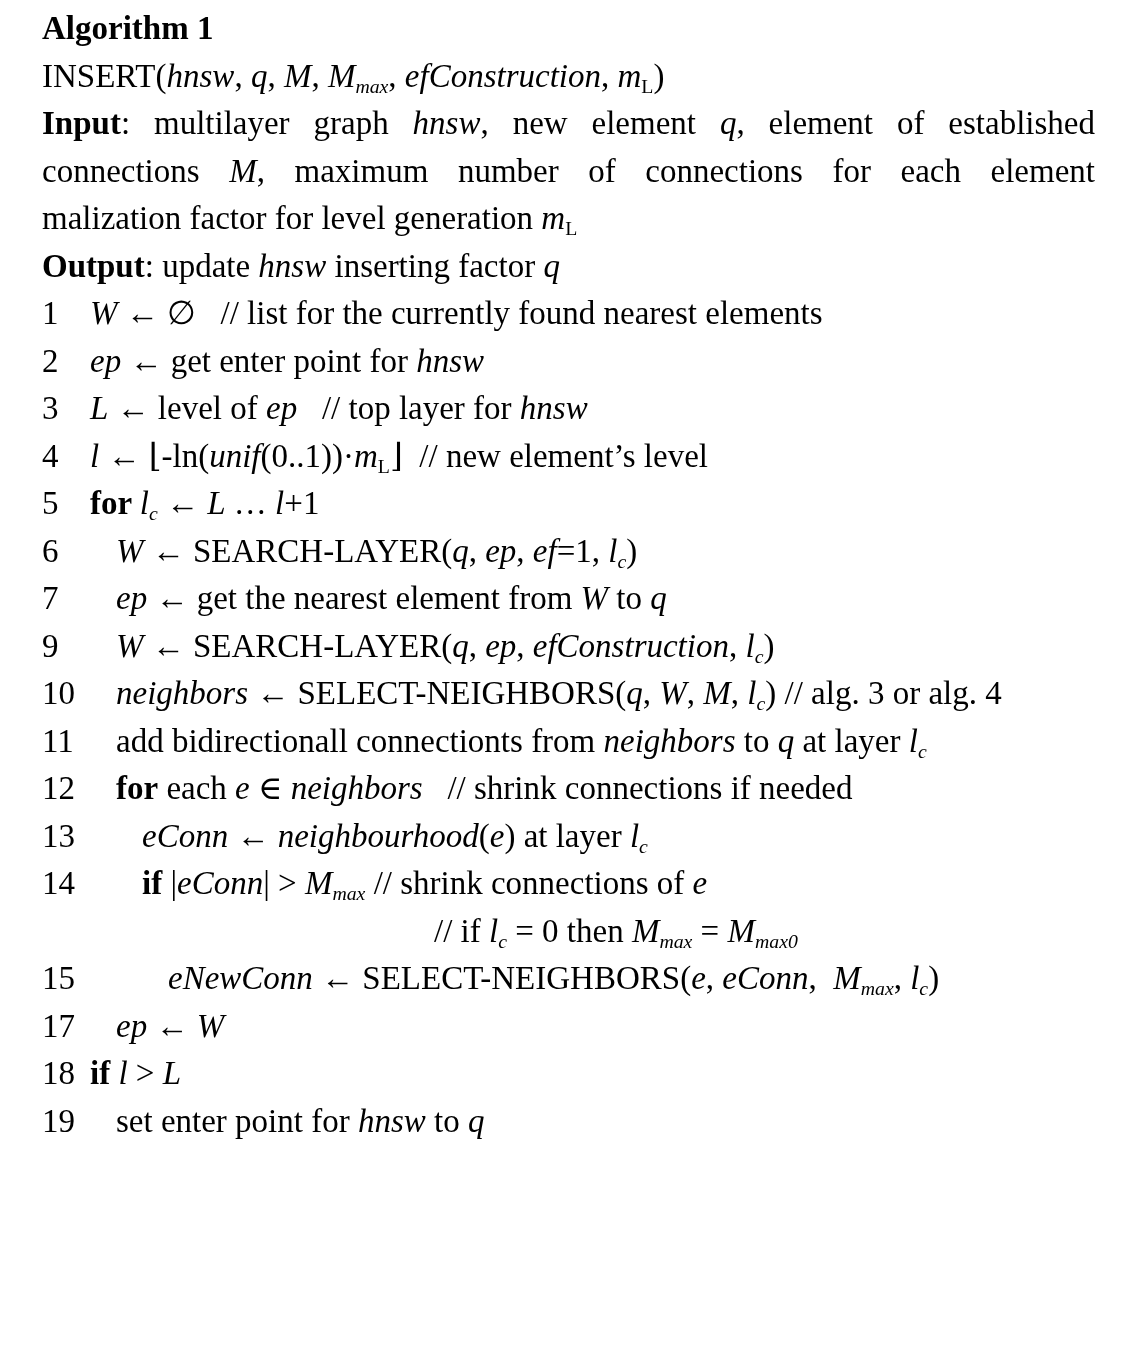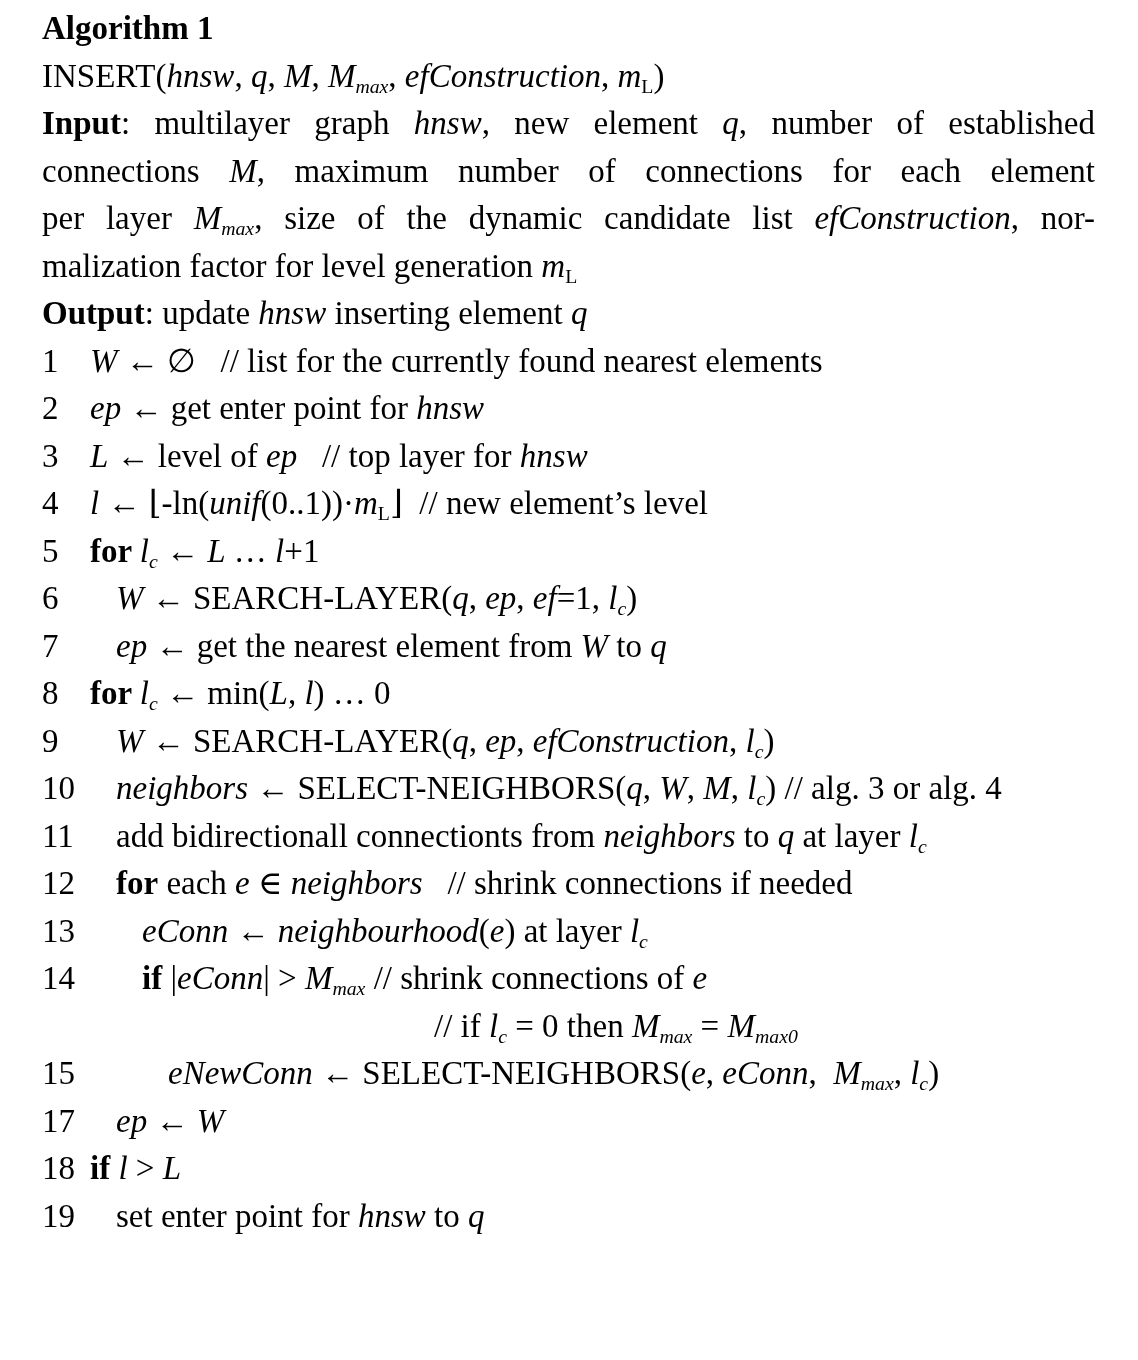--- a/index.html
+++ b/index.html
@@ -26,35 +26,33 @@
   .s-sub  { font-size: 0.60em; vertical-align: -0.28em; }
   .s-subi { font-size: 0.60em; vertical-align: -0.28em; font-style: italic; }
 </style>
 </head>
 <body>
 
 <div class="algo">
   <div class="line title">Algorithm 1</div>
   <div id="header-lines">
       <div class="line hline"><span class="s-r">INSERT(</span><span class="s-i">hnsw</span><span class="s-r">, </span><span class="s-i">q</span><span class="s-r">, </span><span class="s-i">M</span><span class="s-r">, </span><span class="s-i">M</span><span class="s-subi">max</span><span class="s-r">, </span><span class="s-i">efConstruction</span><span class="s-r">, </span><span class="s-i">m</span><span class="s-sub">L</span><span class="s-r">)</span></div>
-      <div class="line hline just"><span class="s-b">Input</span><span class="s-r">: multilayer graph </span><span class="s-i">hnsw</span><span class="s-r">, new element </span><span class="s-i">q</span><span class="s-r">, number of established</span></div>
+      <div class="line hline just"><span class="s-b">Input</span><span class="s-r">: multilayer graph </span><span class="s-i">hnsw</span><span class="s-r">, new element </span><span class="s-i">q</span><span class="s-r">, element of established</span></div>
       <div class="line hline just"><span class="s-r">connections </span><span class="s-i">M</span><span class="s-r">, maximum number of connections for each element</span></div>
-      <div class="line hline just"><span class="s-r">per layer </span><span class="s-i">M</span><span class="s-subi">max</span><span class="s-r">, size of the dynamic candidate list </span><span class="s-i">efConstruction</span><span class="s-r">, nor-</span></div>
       <div class="line hline"><span class="s-r">malization factor for level generation </span><span class="s-i">m</span><span class="s-sub">L</span></div>
-      <div class="line hline"><span class="s-b">Output</span><span class="s-r">: update </span><span class="s-i">hnsw</span><span class="s-r"> inserting element </span><span class="s-i">q</span></div>
+      <div class="line hline"><span class="s-b">Output</span><span class="s-r">: update </span><span class="s-i">hnsw</span><span class="s-r"> inserting factor </span><span class="s-i">q</span></div>
     </div>
   <div id="body-lines">
       <div class="line bline"><span class="lnum">1</span><span class="stmt" style="padding-left: 0px;"><span class="s-i">W</span><span class="s-r"> ← ∅   // list for the currently found nearest elements</span></span></div>
       <div class="line bline"><span class="lnum">2</span><span class="stmt" style="padding-left: 0px;"><span class="s-i">ep</span><span class="s-r"> ← get enter point for </span><span class="s-i">hnsw</span></span></div>
       <div class="line bline"><span class="lnum">3</span><span class="stmt" style="padding-left: 0px;"><span class="s-i">L</span><span class="s-r"> ← level of </span><span class="s-i">ep</span><span class="s-r">   // top layer for </span><span class="s-i">hnsw</span></span></div>
       <div class="line bline"><span class="lnum">4</span><span class="stmt" style="padding-left: 0px; text-align: center;"><span class="s-i">l</span><span class="s-r"> ← ⌊-ln(</span><span class="s-i">unif</span><span class="s-r">(0..1))·</span><span class="s-i">m</span><span class="s-sub">L</span><span class="s-r">⌋  // new element’s level</span></span></div>
       <div class="line bline"><span class="lnum">5</span><span class="stmt" style="padding-left: 0px;"><span class="s-b">for </span><span class="s-i">l</span><span class="s-subi">c</span><span class="s-r"> ← </span><span class="s-i">L</span><span class="s-r"> … </span><span class="s-i">l</span><span class="s-r">+1</span></span></div>
       <div class="line bline"><span class="lnum">6</span><span class="stmt" style="padding-left: 26px;"><span class="s-i">W</span><span class="s-r"> ← SEARCH-LAYER(</span><span class="s-i">q</span><span class="s-r">, </span><span class="s-i">ep</span><span class="s-r">, </span><span class="s-i">ef</span><span class="s-r">=1, </span><span class="s-i">l</span><span class="s-subi">c</span><span class="s-r">)</span></span></div>
       <div class="line bline"><span class="lnum">7</span><span class="stmt" style="padding-left: 26px;"><span class="s-i">ep</span><span class="s-r"> ← get the nearest element from </span><span class="s-i">W</span><span class="s-r"> to </span><span class="s-i">q</span></span></div>
-      <div class="line bline"><span class="lnum">8</span><span class="stmt" style="padding-left: 0px;"><span class="s-b">for </span><span class="s-i">l</span><span class="s-subi">c</span><span class="s-r"> ← min(</span><span class="s-i">L</span><span class="s-r">, </span><span class="s-i">l</span><span class="s-r">) … 0</span></span></div>
       <div class="line bline"><span class="lnum">9</span><span class="stmt" style="padding-left: 26px;"><span class="s-i">W</span><span class="s-r"> ← SEARCH-LAYER(</span><span class="s-i">q</span><span class="s-r">, </span><span class="s-i">ep</span><span class="s-r">, </span><span class="s-i">efConstruction</span><span class="s-r">, </span><span class="s-i">l</span><span class="s-subi">c</span><span class="s-r">)</span></span></div>
       <div class="line bline"><span class="lnum">10</span><span class="stmt" style="padding-left: 26px;"><span class="s-i">neighbors</span><span class="s-r"> ← SELECT-NEIGHBORS(</span><span class="s-i">q</span><span class="s-r">, </span><span class="s-i">W</span><span class="s-r">, </span><span class="s-i">M</span><span class="s-r">, </span><span class="s-i">l</span><span class="s-subi">c</span><span class="s-r">) // alg. 3 or alg. 4</span></span></div>
       <div class="line bline"><span class="lnum">11</span><span class="stmt" style="padding-left: 26px;"><span class="s-r">add bidirectionall connectionts from </span><span class="s-i">neighbors</span><span class="s-r"> to </span><span class="s-i">q</span><span class="s-r"> at layer </span><span class="s-i">l</span><span class="s-subi">c</span></span></div>
       <div class="line bline"><span class="lnum">12</span><span class="stmt" style="padding-left: 26px;"><span class="s-b">for</span><span class="s-r"> each </span><span class="s-i">e</span><span class="s-r"> ∈ </span><span class="s-i">neighbors</span><span class="s-r">   // shrink connections if needed</span></span></div>
       <div class="line bline"><span class="lnum">13</span><span class="stmt" style="padding-left: 52px;"><span class="s-i">eConn</span><span class="s-r"> ← </span><span class="s-i">neighbourhood</span><span class="s-r">(</span><span class="s-i">e</span><span class="s-r">) at layer </span><span class="s-i">l</span><span class="s-subi">c</span></span></div>
       <div class="line bline"><span class="lnum">14</span><span class="stmt" style="padding-left: 52px;"><span class="s-b">if</span><span class="s-r"> |</span><span class="s-i">eConn</span><span class="s-r">| &gt; </span><span class="s-i">M</span><span class="s-subi">max</span><span class="s-r"> // shrink connections of </span><span class="s-i">e</span></span></div>
       <div class="line bline"><span class="lnum"></span><span class="stmt" style="padding-left: 344px;"><span class="s-r">// if </span><span class="s-i">l</span><span class="s-subi">c</span><span class="s-r"> = 0 then </span><span class="s-i">M</span><span class="s-subi">max</span><span class="s-r"> = </span><span class="s-i">M</span><span class="s-subi">max0</span></span></div>
       <div class="line bline"><span class="lnum">15</span><span class="stmt" style="padding-left: 78px;"><span class="s-i">eNewConn</span><span class="s-r"> ← SELECT-NEIGHBORS(</span><span class="s-i">e</span><span class="s-r">, </span><span class="s-i">eConn</span><span class="s-r">,  </span><span class="s-i">M</span><span class="s-subi">max</span><span class="s-r">, </span><span class="s-i">l</span><span class="s-subi">c</span><span class="s-r">)</span></span></div>
       <div class="line bline"><span class="lnum">17</span><span class="stmt" style="padding-left: 26px;"><span class="s-i">ep</span><span class="s-r"> ← </span><span class="s-i">W</span></span></div>
       <div class="line bline"><span class="lnum">18</span><span class="stmt" style="padding-left: 0px;"><span class="s-b">if </span><span class="s-i">l</span><span class="s-r"> &gt; </span><span class="s-i">L</span></span></div>

